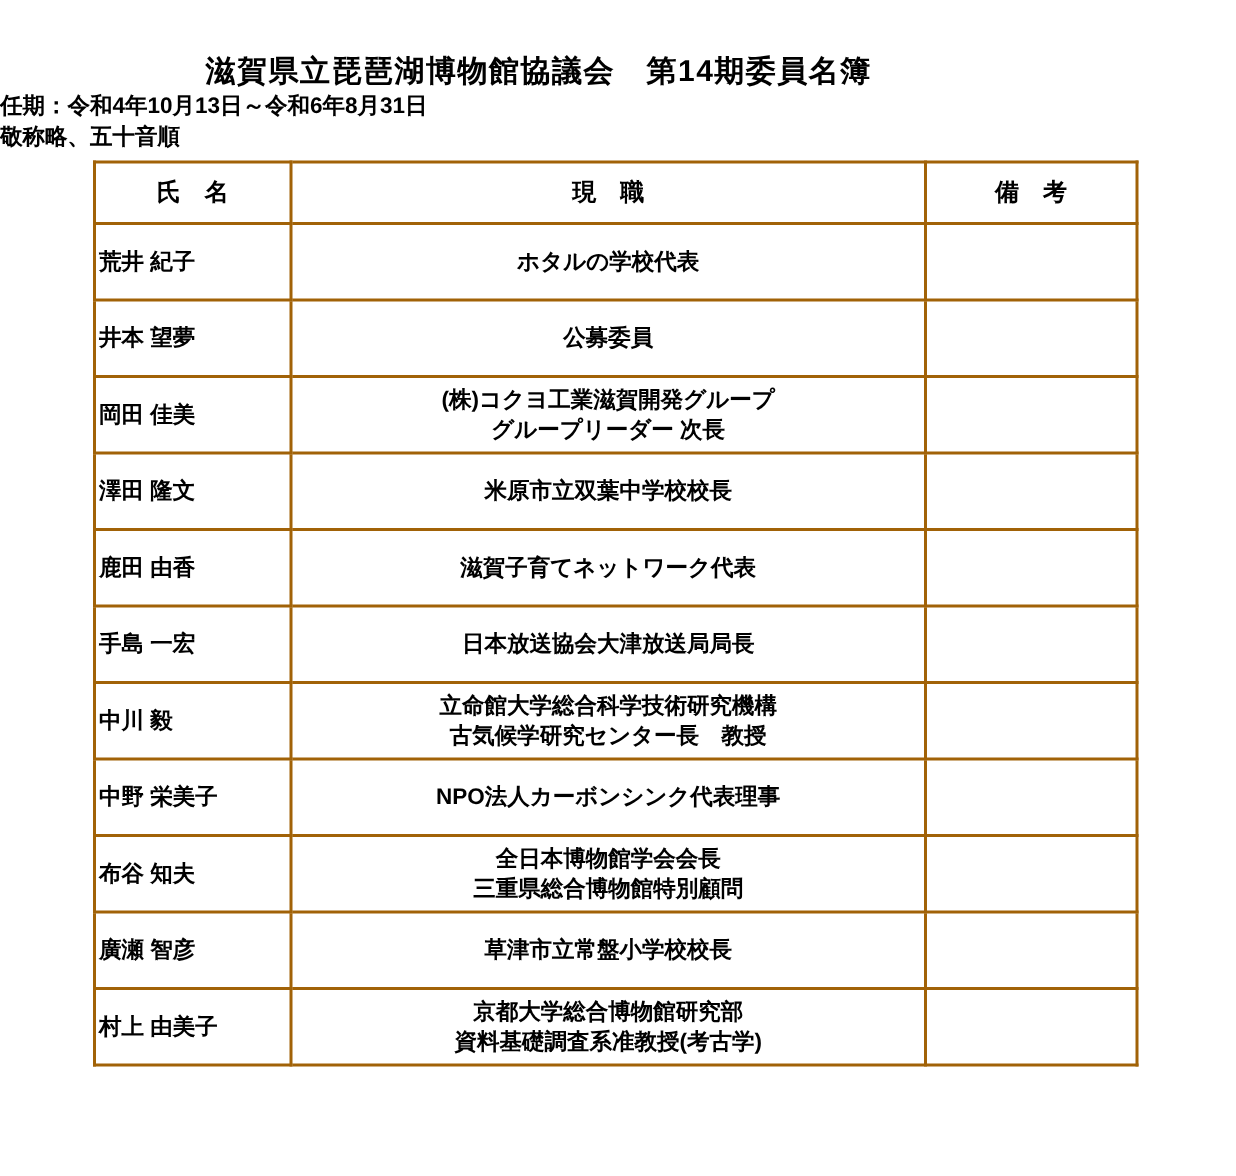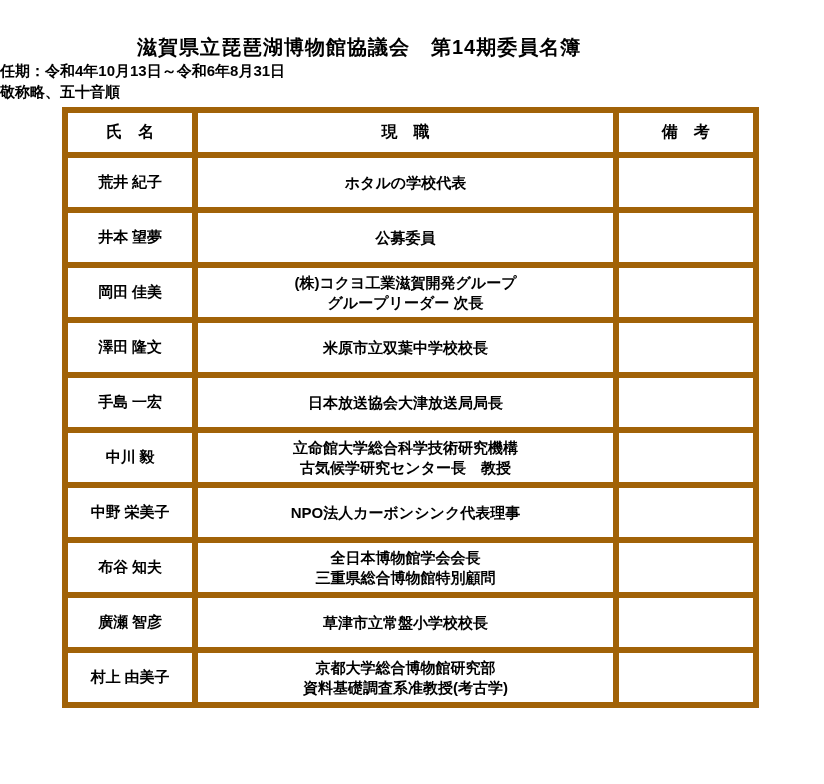--- a/index.html
+++ b/index.html
@@ -35,43 +35,42 @@
   table.member-table {
     position: absolute;
     left: 62px;
     top: 107px;
     width: 697px;
     border-collapse: collapse;
     table-layout: fixed;
   }
   .member-table th,
   .member-table td {
-    border: 6px solid #a16207;
+    border: 2px solid #a16207;
     font-weight: 700;
     overflow: hidden;
   }
   .member-table th {
     height: 39px;
     font-size: 16px;
     text-align: center;
     vertical-align: middle;
     padding: 0;
   }
   .member-table td {
     height: 43px;
     font-size: 15px;
     vertical-align: middle;
   }
   .col-name  { width: 130px; }
   .col-pos   { width: 419px; }
   .col-rem   { width: 140px; }
   td.c-name {
-    text-align: center;
+    text-align: left;
     padding: 0 2px;
-    font-family: Liberation Serif, serif;
   }
   td.c-pos {
     text-align: center;
     padding: 3px 4px;
     white-space: pre-line;
     line-height: 20px;
   }
   td.c-rem {
     padding: 0;
   }
@@ -115,20 +114,25 @@
       <td class="c-pos">(株)コクヨ工業滋賀開発グループ
 グループリーダー 次長</td>
       <td class="c-rem"></td>
     </tr>
     <tr>
       <td class="c-name">澤田 隆文</td>
       <td class="c-pos">米原市立双葉中学校校長</td>
       <td class="c-rem"></td>
     </tr>
     <tr>
+      <td class="c-name">鹿田 由香</td>
+      <td class="c-pos">滋賀子育てネットワーク代表</td>
+      <td class="c-rem"></td>
+    </tr>
+    <tr>
       <td class="c-name">手島 一宏</td>
       <td class="c-pos">日本放送協会大津放送局局長</td>
       <td class="c-rem"></td>
     </tr>
     <tr>
       <td class="c-name">中川 毅</td>
       <td class="c-pos">立命館大学総合科学技術研究機構
 古気候学研究センター長　教授</td>
       <td class="c-rem"></td>
     </tr>

